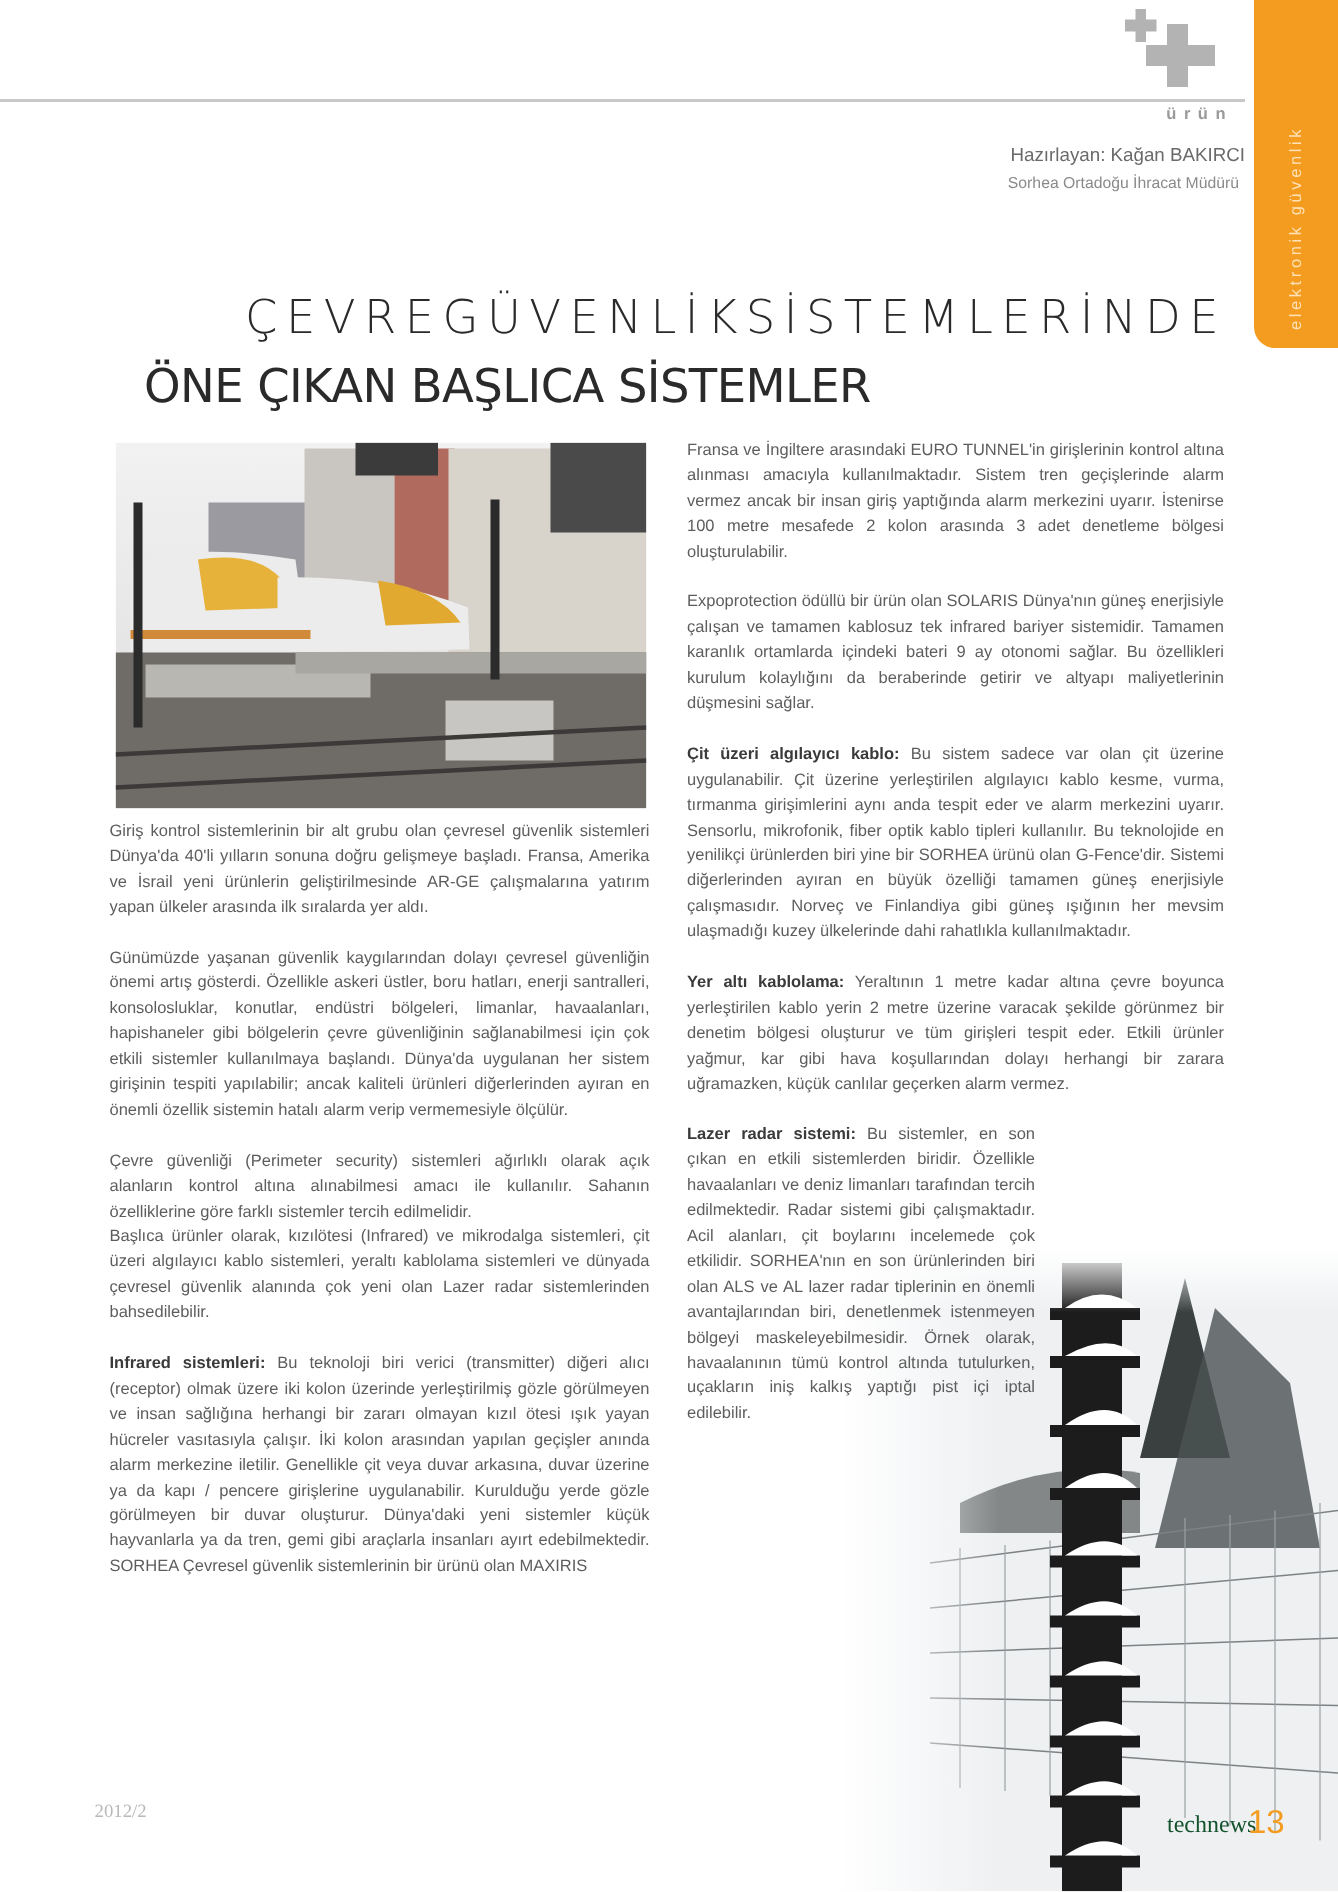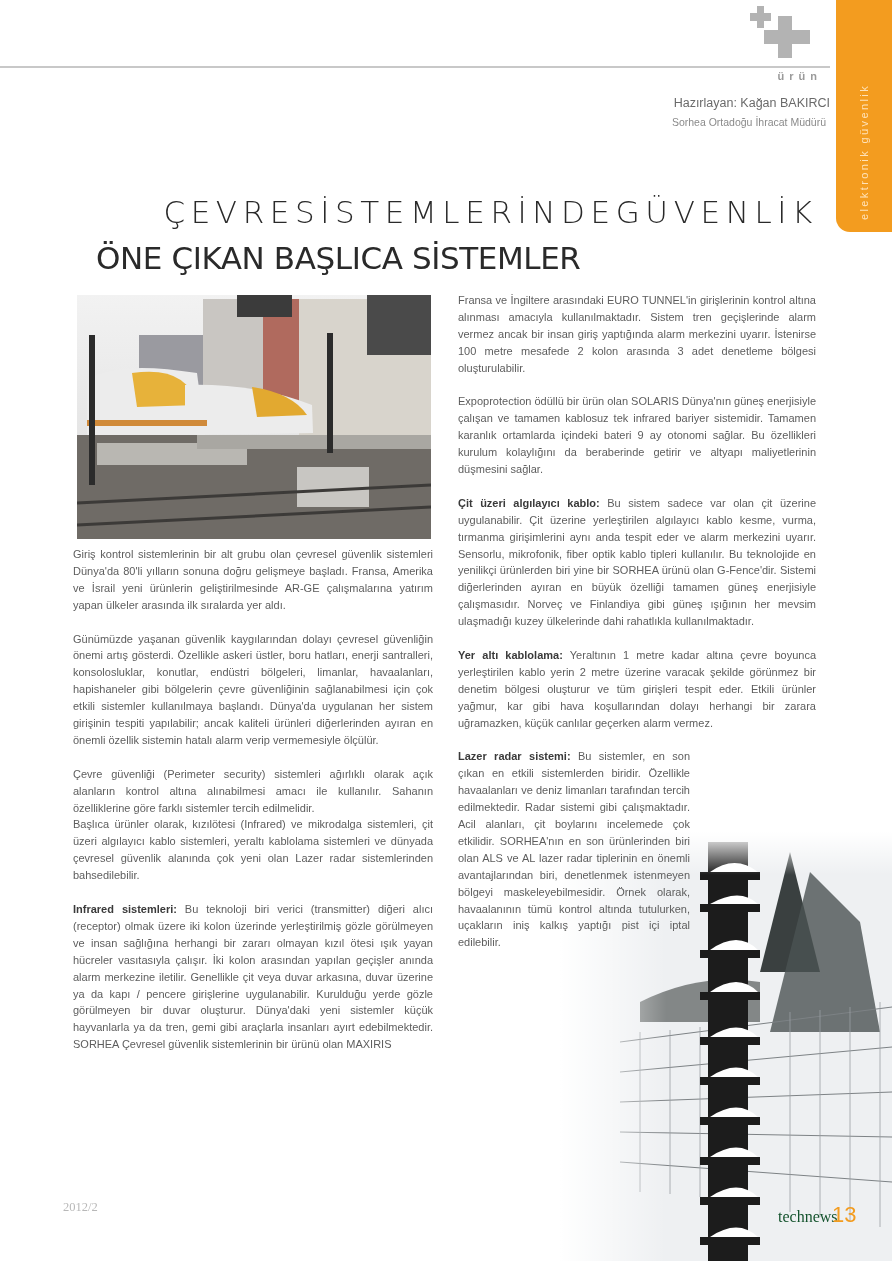--- a/index.html
+++ b/index.html
@@ -54,22 +54,22 @@
 </div>
 <div class="abs tab">
   <span class="tab-text">elektronik güvenlik</span>
 </div>
 <div class="abs section">ürün</div>
 <div class="abs author">Hazırlayan: Kağan BAKIRCI</div>
 <div class="abs author-role">Sorhea Ortadoğu İhracat Müdürü</div>
 
 <div class="abs title1">
   <span>ÇEVRE</span>
+  <span>GÜVENLİK</span>
   <span>SİSTEMLERİNDE</span>
-  <span>GÜVENLİK</span>
 </div>
 <div class="abs title2">ÖNE ÇIKAN BAŞLICA SİSTEMLER</div>
 
 <div class="abs photo-train">
   <svg width="354" height="244" viewBox="0 0 354 244">
     <defs>
       <linearGradient id="sky" x1="0" y1="0" x2="0" y2="1">
         <stop offset="0" stop-color="#f2f2f2"></stop>
           <stop offset="1" stop-color="#dcdcdc"></stop>
       </linearGradient>
@@ -91,21 +91,21 @@
     <rect x="120" y="140" width="234" height="14" fill="#a9a7a2"></rect>
     <rect x="220" y="172" width="72" height="40" fill="#c8c6c2"></rect>
     <line x1="0" y1="208" x2="354" y2="190" stroke="#3c3a38" stroke-width="3"></line>
     <line x1="0" y1="230" x2="354" y2="212" stroke="#3c3a38" stroke-width="3"></line>
     <rect x="12" y="40" width="6" height="150" fill="#2b2b2b"></rect>
     <rect x="250" y="38" width="6" height="120" fill="#2b2b2b"></rect>
   </svg>
 </div>
 
 <div class="abs col col-left">
-  <p>Giriş kontrol sistemlerinin bir alt grubu olan çevresel güvenlik sistemleri Dünya'da 80'li yılların sonuna doğru gelişmeye başladı. Fransa, Amerika ve İsrail yeni ürünlerin geliştirilmesinde AR-GE çalışmalarına yatırım yapan ülkeler arasında ilk sıralarda yer aldı.</p>
+  <p>Giriş kontrol sistemlerinin bir alt grubu olan çevresel güvenlik sistemleri Dünya'da 40'li yılların sonuna doğru gelişmeye başladı. Fransa, Amerika ve İsrail yeni ürünlerin geliştirilmesinde AR-GE çalışmalarına yatırım yapan ülkeler arasında ilk sıralarda yer aldı.</p>
   <p>Günümüzde yaşanan güvenlik kaygılarından dolayı çevresel güvenliğin önemi artış gösterdi. Özellikle askeri üstler, boru hatları, enerji santralleri, konsolosluklar, konutlar, endüstri bölgeleri, limanlar, havaalanları, hapishaneler gibi bölgelerin çevre güvenliğinin sağlanabilmesi için çok etkili sistemler kullanılmaya başlandı. Dünya'da uygulanan her sistem girişinin tespiti yapılabilir; ancak kaliteli ürünleri diğerlerinden ayıran en önemli özellik sistemin hatalı alarm verip vermemesiyle ölçülür.</p>
   <p class="p-tight">Çevre güvenliği (Perimeter security) sistemleri ağırlıklı olarak açık alanların kontrol altına alınabilmesi amacı ile kullanılır. Sahanın özelliklerine göre farklı sistemler tercih edilmelidir.</p>
   <p>Başlıca ürünler olarak, kızılötesi (Infrared) ve mikrodalga sistemleri, çit üzeri algılayıcı kablo sistemleri, yeraltı kablolama sistemleri ve dünyada çevresel güvenlik alanında çok yeni olan Lazer radar sistemlerinden bahsedilebilir.</p>
   <p><b>Infrared sistemleri:</b><span> Bu teknoloji biri verici (transmitter) diğeri alıcı (receptor) olmak üzere iki kolon üzerinde yerleştirilmiş gözle görülmeyen ve insan sağlığına herhangi bir zararı olmayan kızıl ötesi ışık yayan hücreler vasıtasıyla çalışır. İki kolon arasından yapılan geçişler anında alarm merkezine iletilir. Genellikle çit veya duvar arkasına, duvar üzerine ya da kapı / pencere girişlerine uygulanabilir. Kurulduğu yerde gözle görülmeyen bir duvar oluşturur. Dünya'daki yeni sistemler küçük hayvanlarla ya da tren, gemi gibi araçlarla insanları ayırt edebilmektedir. SORHEA Çevresel güvenlik sistemlerinin bir ürünü olan MAXIRIS</span></p>
 </div>
 
 <div class="abs photo-snow">
   <svg width="332" height="429" viewBox="0 0 332 429">
     <defs>
       <linearGradient id="fade" x1="0" y1="0" x2="1" y2="0">

